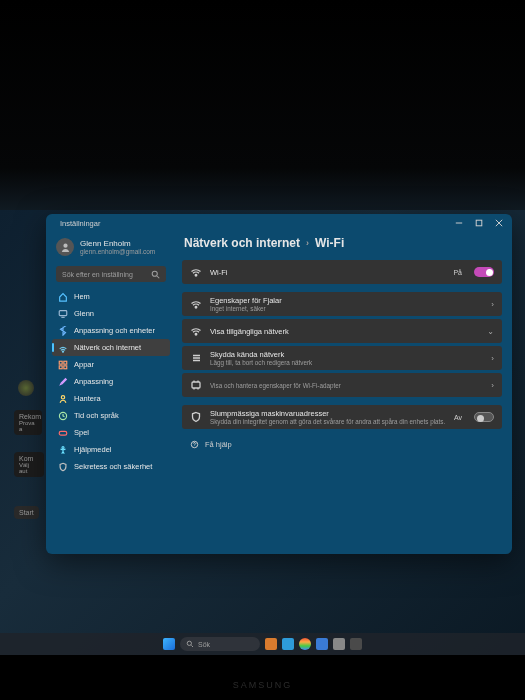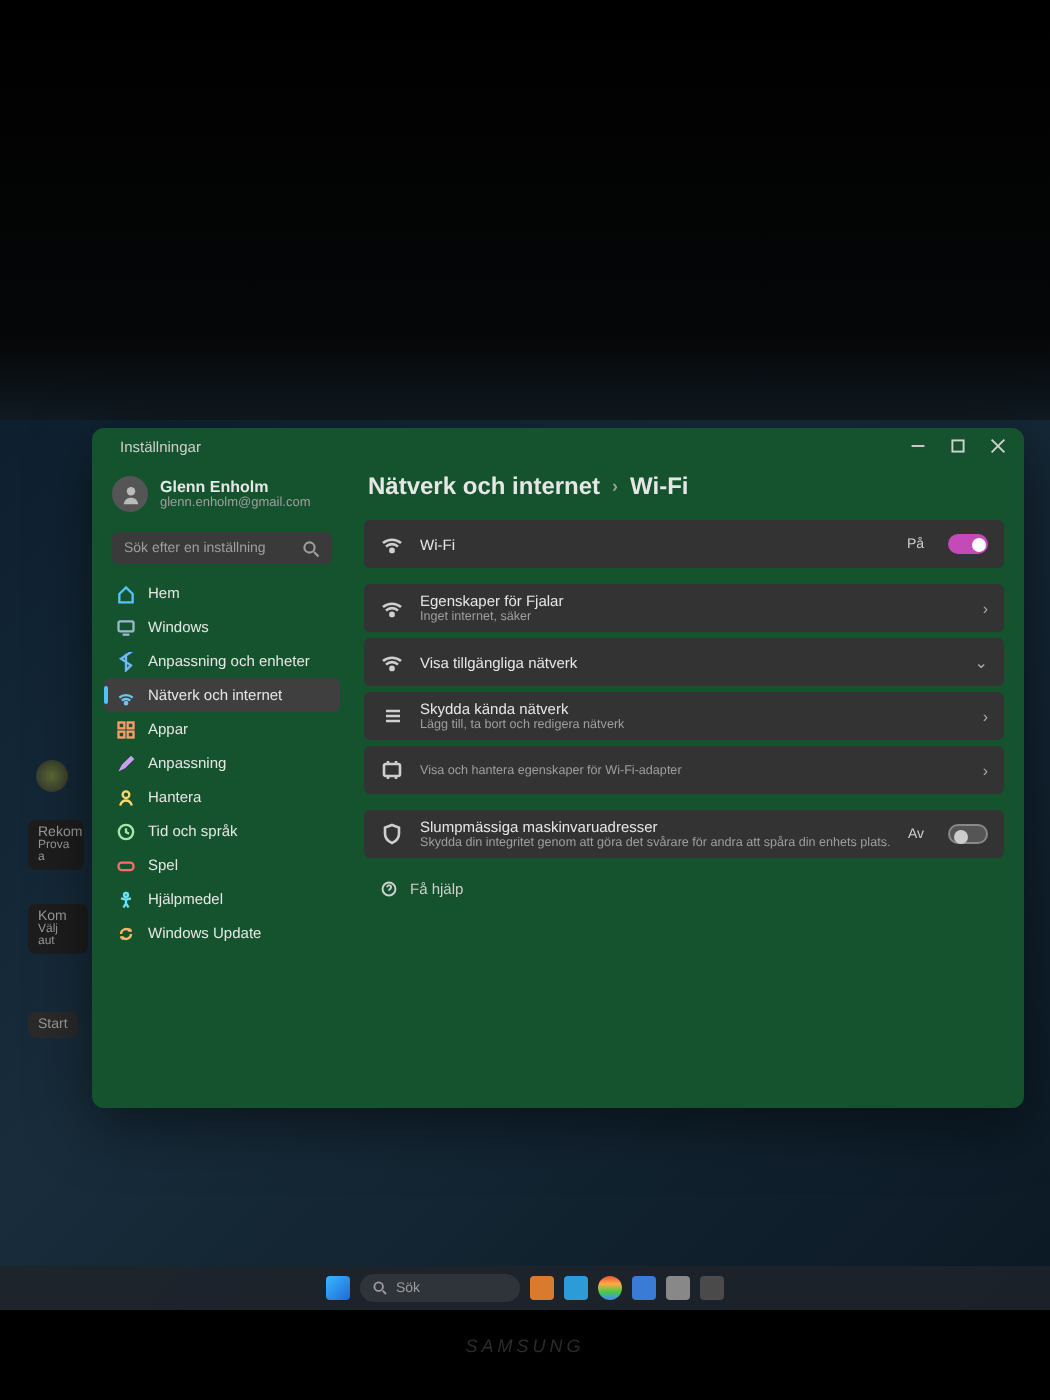--- a/index.html
+++ b/index.html
@@ -18,52 +18,52 @@
   }
   .desktop {
     position: absolute; left:0; top:210px; right:0; bottom:45px;
     background: linear-gradient(135deg,#0e2030 0%, #182c3b 40%, #0b1924 100%);
   }
   .monitor-bottom {
     position: absolute; left:0; bottom:0; right:0; height:45px;
     background: #000;
   }
   .brand {
-    position:absolute; bottom:22px; left:50%; transform:translateX(-50%);
-    color:#2b2b2b; font-size:9px; letter-spacing:2px;font-style:italic;
+    position:absolute; bottom:10px; left:50%; transform:translateX(-50%);
+    color:#2b2b2b; font-size:9px; letter-spacing:2px;
   }
 
   
   .bgcard { position:absolute; background:#1d1d1d; color:#9a9a9a; border-radius:4px; padding:3px 5px; font-size:7px; }
 
   
   .window {
     position: absolute; left:46px; top:214px; right:13px; height:340px;
-    background: #14532d;
+    background: #0c4a6e;
     border-radius: 6px;
     box-shadow: 0 8px 30px rgba(0,0,0,.5);
     display: flex;
   }
   .titlebar {
     position:absolute; top:0; left:0; right:0; height:18px;
     display:flex; align-items:center; justify-content:space-between;
     padding:0 4px 0 8px; font-size:7.5px; color:#cfcfcf;
   }
   .tb-left { display:flex; align-items:center; gap:6px;}
   .tb-right { display:flex; gap:2px;}
   .tb-btn { width:18px; height:14px; display:flex; align-items:center; justify-content:center; color:#d0d0d0; }
   .tb-btn svg { width:8px; height:8px; stroke:#d0d0d0; fill:none; stroke-width:1.2;}
 
   .sidebar {
     width: 130px; padding: 22px 6px 6px 6px;
   }
   .account { display:flex; align-items:center; gap:6px; padding:2px 4px 6px 4px;}
   .avatar { width:18px; height:18px; border-radius:50%; background:#555; display:flex; align-items:center; justify-content:center;}
   .avatar svg { width:11px; height:11px; fill:#bbb;}
-  .acct-name { font-size:8px; font-weight:700;}
+  .acct-name { font-size:8px; font-weight:400;}
   .acct-mail { font-size:6.5px; color:#9e9e9e;}
   .search {
     margin:4px 4px 6px 4px; height:16px; background:#3a3a3a; border-radius:3px;
     display:flex; align-items:center; padding:0 6px; font-size:7px; color:#9e9e9e;
     justify-content:space-between;
   }
   .search svg{ width:9px; height:9px; stroke:#9e9e9e; fill:none; stroke-width:1.4;}
   .nav-item {
     display:flex; align-items:center; gap:6px; height:17px; padding:0 6px;
     border-radius:3px; font-size:7.5px; color:#e6e6e6;
@@ -196,21 +196,21 @@
         </span>
         <span>Hem</span>
       </div>
     <div class="nav-item">
         <span class="nav-icon ic-sys">
           <svg viewBox="0 0 12 12">
             <rect x="1.5" y="2" width="9" height="6" rx="1"></rect>
             <path d="M4 10h4"></path>
           </svg>
         </span>
-        <span>Windows</span>
+        <span>Glenn</span>
       </div>
     <div class="nav-item">
         <span class="nav-icon ic-bt">
           <svg viewBox="0 0 12 12">
             <path d="M6 1v10l3-3-6-4 6-4-3-3"></path>
           </svg>
         </span>
         <span>Anpassning och enheter</span>
       </div>
     <div class="nav-item sel">
@@ -270,26 +270,26 @@
     <div class="nav-item">
         <span class="nav-icon ic-acc2">
           <svg viewBox="0 0 12 12">
             <circle cx="6" cy="3" r="1.2"></circle>
             <path d="M3 5l3 .8L9 5M6 5.8V8l-1.5 2.5M6 8l1.5 2.5"></path>
           </svg>
         </span>
         <span>Hjälpmedel</span>
       </div>
     <div class="nav-item">
-        <span class="nav-icon ic-upd">
-          <svg viewBox="0 0 12 12">
-            <path d="M3 6a3 3 0 015-2.2M9 6a3 3 0 01-5 2.2M8 2.5V4H9.5M4 9.5V8H2.5"></path>
-          </svg>
-        </span>
-        <span>Windows Update</span>
+        <span class="nav-icon ic-priv">
+          <svg viewBox="0 0 12 12">
+            <path d="M6 1.5l3.5 1.3v3c0 2.5-1.8 4-3.5 4.7C4.3 9.8 2.5 8.3 2.5 5.8v-3z"></path>
+          </svg>
+        </span>
+        <span>Sekretess och säkerhet</span>
       </div>
   </div>
 
   <div class="main">
     <div class="breadcrumb">
       <span>Nätverk och internet</span>
       <span class="sep">›</span>
       <span>Wi-Fi</span>
     </div>
 

